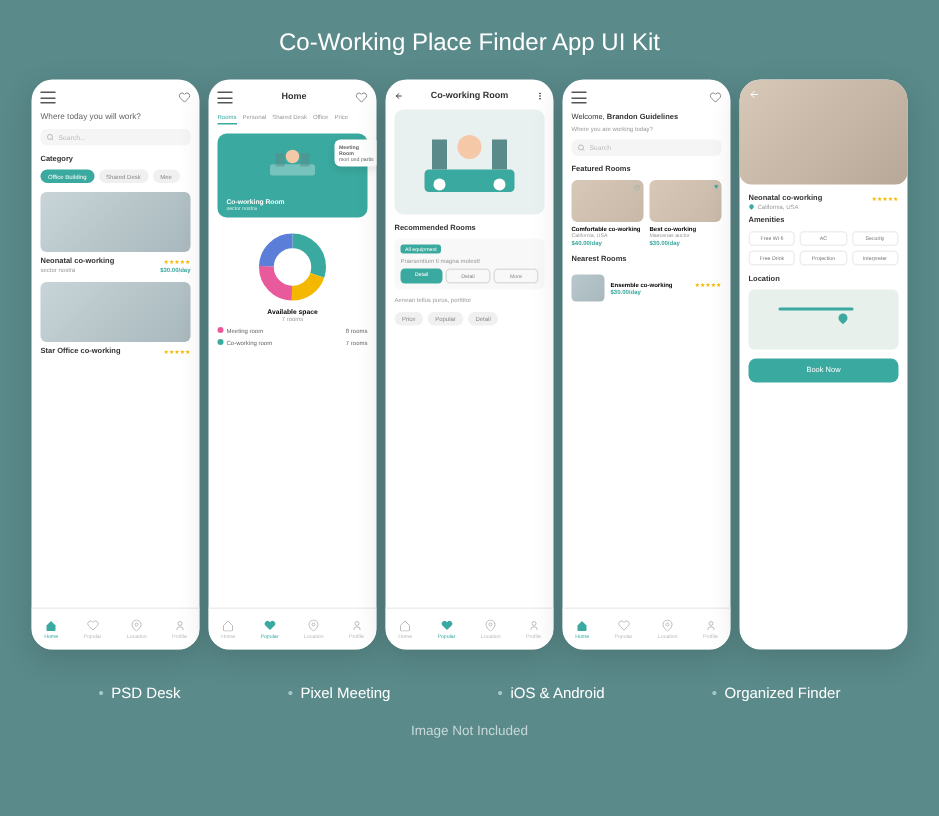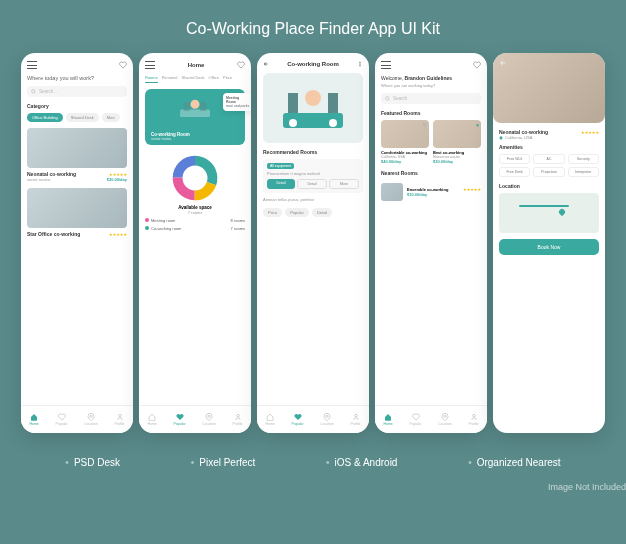--- a/index.html
+++ b/index.html
@@ -67,21 +67,21 @@
 .loc-row{display:flex;align-items:center;gap:2px;font-size:4px;color:#999;margin-bottom:4px}
 .amen-grid{display:grid;grid-template-columns:repeat(3,1fr);gap:3px;margin-bottom:6px}
 .amen{font-size:3.5px;color:#777;padding:2px;border:1px solid #eee;border-radius:3px;text-align:center}
 .map{width:100%;height:40px;background:#e8f0ec;border-radius:4px;position:relative;margin-bottom:6px}
 .map::after{content:'';position:absolute;top:30%;left:20%;width:50%;height:2px;background:#3aa99f;border-radius:2px}
 .pin{position:absolute;width:6px;height:6px;background:#3aa99f;border-radius:50% 50% 50% 0;transform:rotate(-45deg);top:40%;left:60%}
 .book-btn{background:#3aa99f;color:#fff;text-align:center;padding:5px;border-radius:5px;font-size:5px;font-weight:500}
 .features{display:flex;justify-content:space-around;color:#fff;font-size:10px;padding:24px 30px 8px}
 .feat{display:flex;align-items:center;gap:5px}
 .feat::before{content:'•';color:#a8c8c8}
-.footer{text-align:right;color:#c8d8d8;font-size:9px;padding-top:6px}
+.footer{text-align:center;color:#c8d8d8;font-size:9px;padding-top:6px}
 .meeting-card{position:absolute;right:-8px;top:4px;background:#fff;border-radius:4px;padding:3px;width:30px;font-size:3.5px;color:#666;box-shadow:0 2px 6px rgba(0,0,0,0.1)}
 </style>
 </head>
 <body>
 
 <div class="title">Co-Working Place Finder App UI Kit</div>
 
 <div class="phones">
 
 <div class="phone">
@@ -429,17 +429,17 @@
           <div class="pin"></div>
         </div>
 <div class="book-btn">Book Now</div>
 </div>
 </div>
 
 </div>
 
 <div class="features">
   <div class="feat">PSD Desk</div>
-  <div class="feat">Pixel Perfect</div>
+  <div class="feat">Pixel Meeting</div>
   <div class="feat">iOS &amp; Android</div>
-  <div class="feat">Organized Nearest</div>
+  <div class="feat">Organized Finder</div>
 </div>
 <div class="footer">Image Not Included</div>
 
 </body></html>

